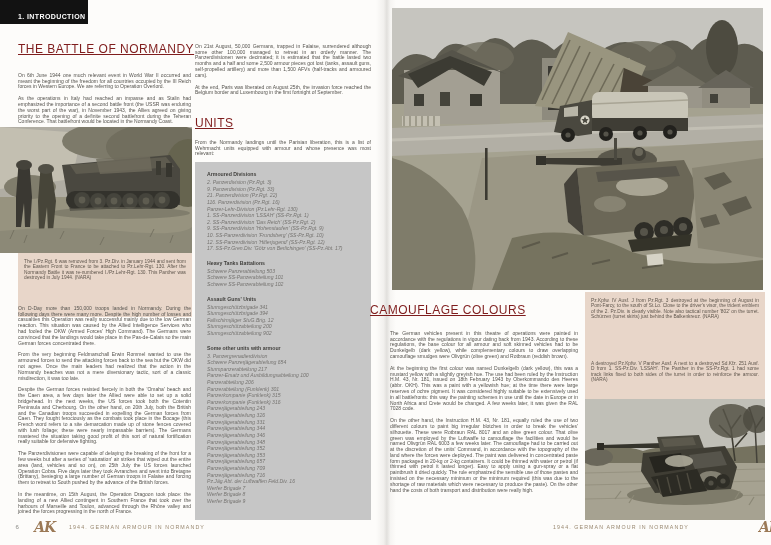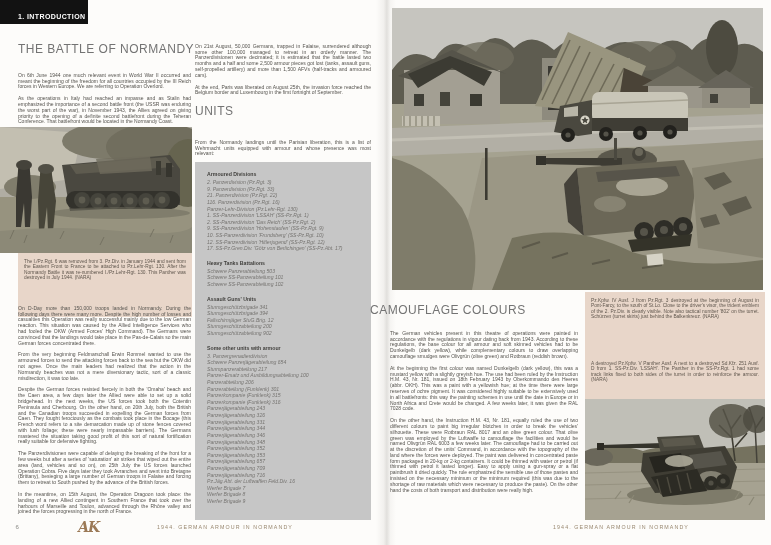--- a/index.html
+++ b/index.html
@@ -8,31 +8,31 @@
   .abs{position:absolute;}
   
   .tcol{position:absolute;overflow:visible;}
   .tiny{font-size:10px;line-height:11.6px;transform:scale(0.5);transform-origin:0 0;width:200%;
         text-align:justify;color:#55534e;}
   .tiny p{margin:0 0 12px 0;}
   .tiny p:last-child{margin-bottom:0;}
   .section-tab{left:0;top:0;width:88px;height:24px;background:#121212;color:#ffffff;
         display:flex;align-items:flex-end;box-sizing:border-box;padding:0 0 4px 18px;
         font-size:7px;font-weight:bold;letter-spacing:0.4px;}
-  .big-heading{font-size:12px;color:#737373;letter-spacing:0.5px;white-space:nowrap;}
+  .big-heading{font-size:12px;color:#7f1d1d;letter-spacing:0.5px;white-space:nowrap;text-decoration:underline;}
   .photo{position:absolute;overflow:hidden;background:#aaa79d;}
   .photo svg{display:block;width:100%;height:100%;}
   .caption-block{position:absolute;background:#e8d6c9;box-sizing:border-box;}
   .caption-block .tiny{color:#5f564d;font-size:9.6px;line-height:11px;padding:10px 12px;box-sizing:border-box;}
   .units-box{position:absolute;background:#c6c6c6;box-sizing:border-box;overflow:hidden;}
   .units-box .tiny{padding:18px 10px 0 24px;box-sizing:border-box;text-align:left;}
   .units-heading{font-weight:bold;color:#403f3c;font-size:10.4px;line-height:13px;margin:16px 0 3px 0;}
   .units-heading:first-child{margin-top:0;}
   .units-item{font-style:italic;color:#767471;font-size:10.2px;line-height:13.2px;}
-  .footer{position:absolute;display:flex;align-items:center;height:16px;gap:44px;}
+  .footer{position:absolute;display:flex;align-items:center;height:16px;}
   .footer .pgnum{font-size:11px;color:#8a8a86;transform:scale(0.55);transform-origin:center;}
   .footer .brand{font-family:"DejaVu Serif",serif;font-weight:bold;font-style:italic;
         font-size:14px;color:#9b7956;letter-spacing:-1px;line-height:14px;}
   .footer .ftext{font-size:10.6px;letter-spacing:2.2px;color:#98876f;white-space:nowrap;
         transform:scale(0.5);transform-origin:left center;}
   .gutter{left:376px;top:0;width:20px;height:545px;
         background:linear-gradient(90deg,rgba(110,104,94,0) 0%,rgba(110,104,94,0.08) 38%,
         rgba(80,75,66,0.16) 54%,rgba(110,104,94,0.05) 72%,rgba(110,104,94,0) 100%);}
 </style>
 </head>
@@ -104,21 +104,21 @@
   </div>
 </div>
 
 <div class="tcol" style="left:195px;top:43px;width:176px;">
   <div class="tiny">
     <p>On 21st August, 50,000 Germans, trapped in Falaise, surrendered although some other 100,000 managed to retreat in an orderly manner. The Panzerdivisionen were decimated; it is estimated that the battle lasted two months and a half and some 2,500 armour pieces got lost (tanks, assault guns, self-propelled artillery) and more than 1,500 AFVs (half-tracks and armoured cars).</p>
     <p>At the end, Paris was liberated on August 25th, the invasion force reached the Belgium border and Luxembourg in the first fortnight of September.</p>
   </div>
 </div>
 
-<div class="abs big-heading" style="left:195px;top:104px;">UNITS</div>
+<div class="abs big-heading" style="left:195px;top:116px;">UNITS</div>
 
 <div class="tcol" style="left:195px;top:139px;width:176px;">
   <div class="tiny">From the Normandy landings until the Parisian liberation, this is a list of Wehrmacht units equipped with armour and whose presence was most relevant:</div>
 </div>
 
 <div class="units-box" style="left:195px;top:162px;width:176px;height:358px;">
   <div class="tiny">
       <div class="units-heading">Armoured Divisions</div>
       <div class="units-item">2. Panzerdivision (Pz.Rgt. 3)</div>
       <div class="units-item">9. Panzerdivision (Pz.Rgt. 33)</div>

